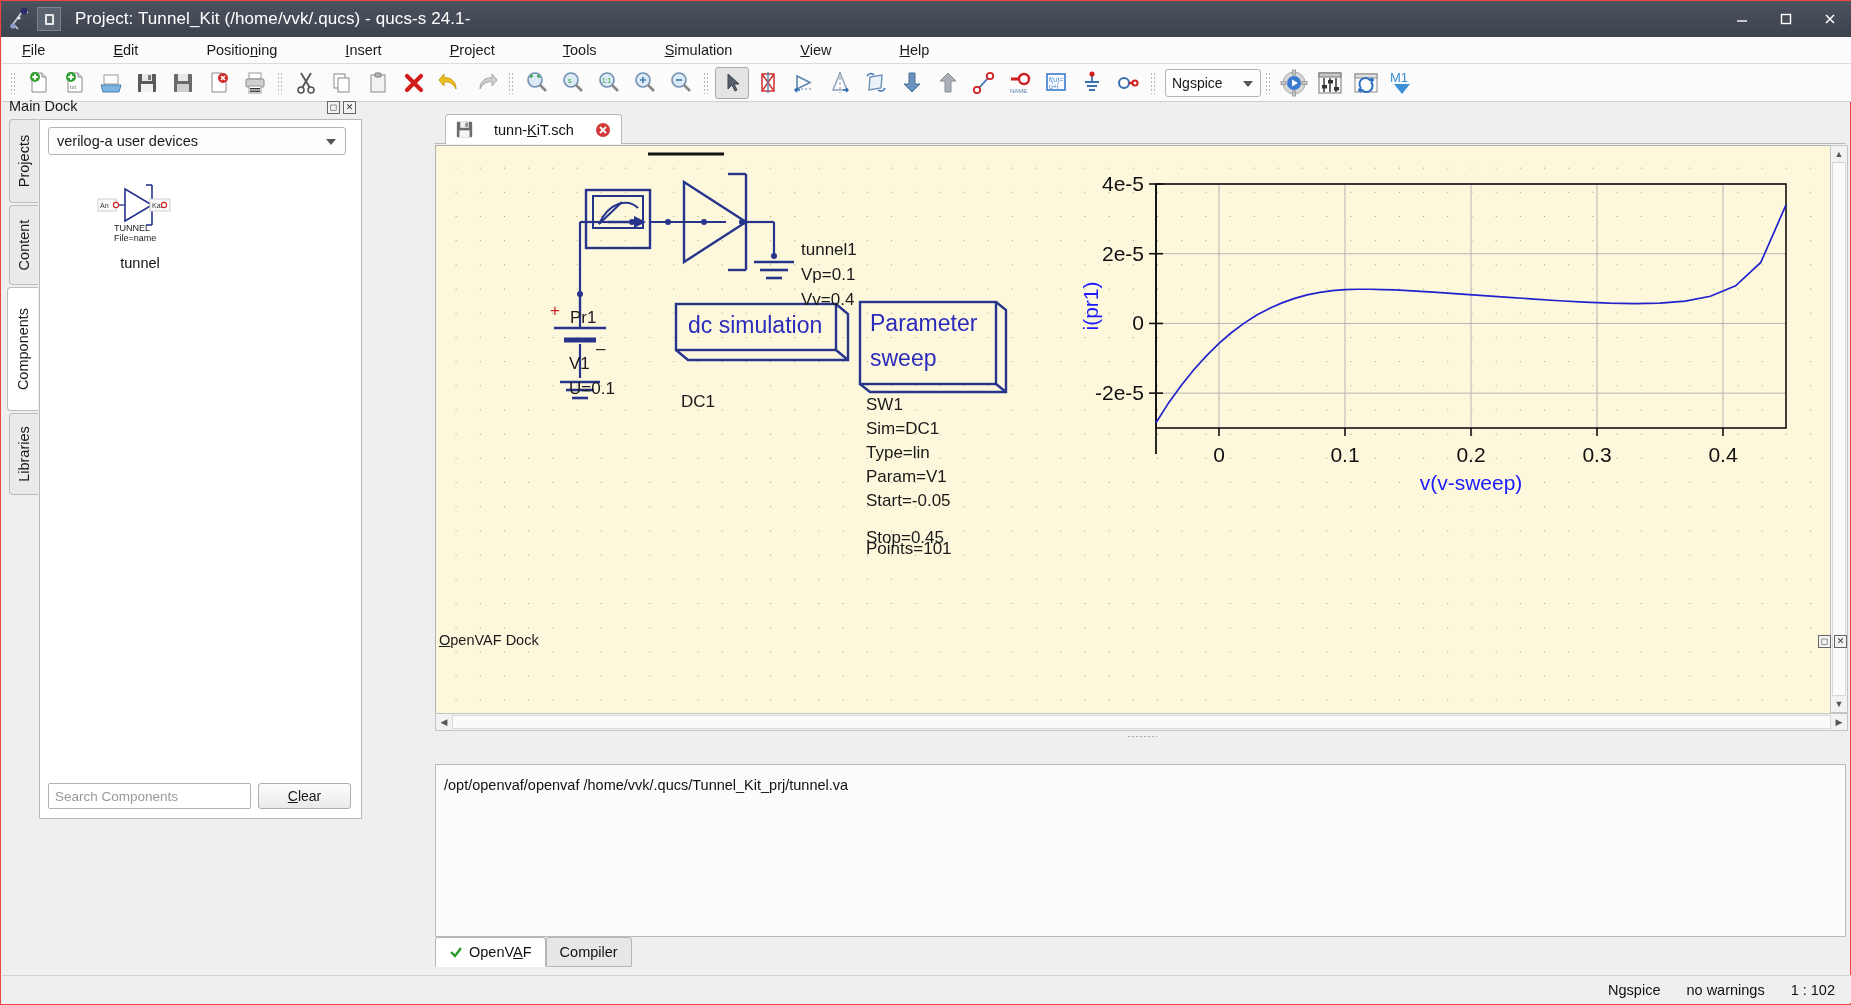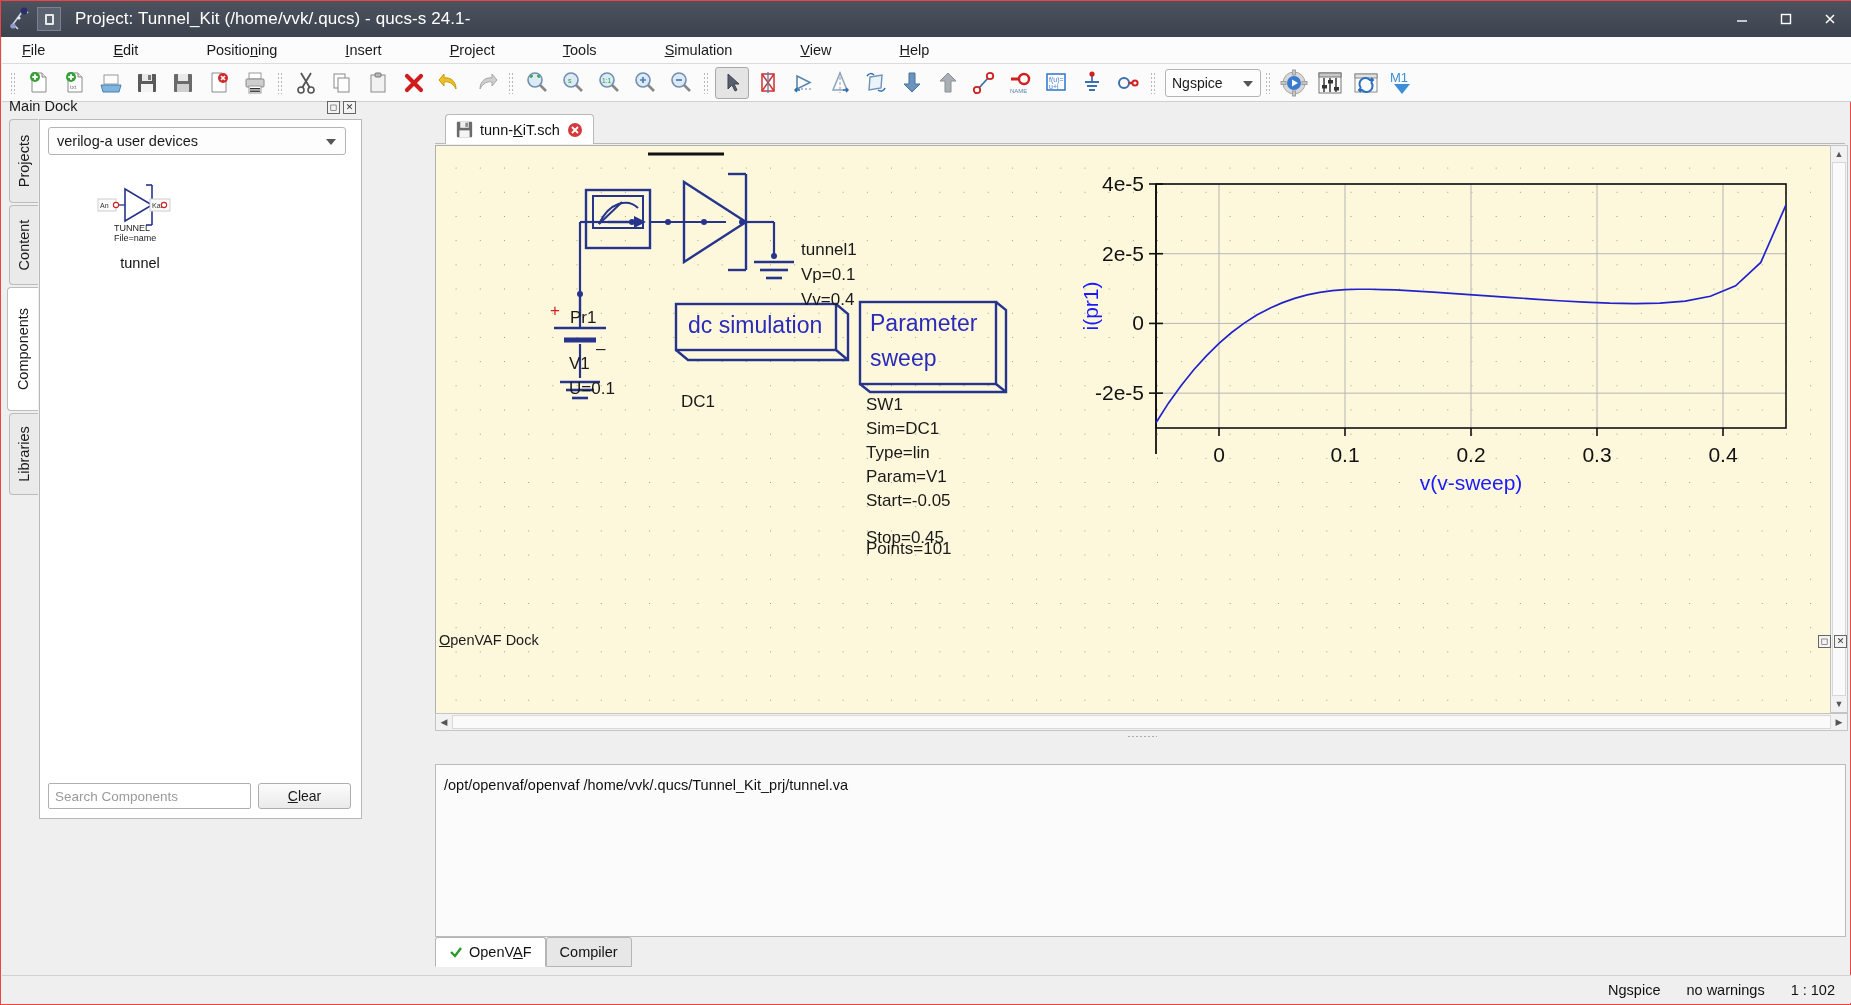--- a/index.html
+++ b/index.html
@@ -162,21 +162,21 @@
 
   
   .tabstrip {
     position: absolute; left: 434px; top: 113px; width: 1410px; height: 30px;
     border-bottom: 1px solid #b9b9b9;
   }
   .doctab {
     position: absolute; left: 10px; top: 0; height: 30px;
     background: #ffffff; border: 1px solid #b9b9b9; border-bottom: none;
     border-radius: 4px 4px 0 0;
-    display: flex; align-items: center; padding: 0 10px; gap: 7px;
+    display: flex; align-items: center; padding: 0 10px; gap: 21px;
     font-size: 14.5px; color: #111;
   }
   .schem {
     position: absolute; left: 434px; top: 144px; width: 1413px; height: 580px;
     background: #fdf8dc;
     border: 1px solid #b0b0b0;
     overflow: hidden;
   }
   .schem .grid {
     position:absolute; inset:0;

